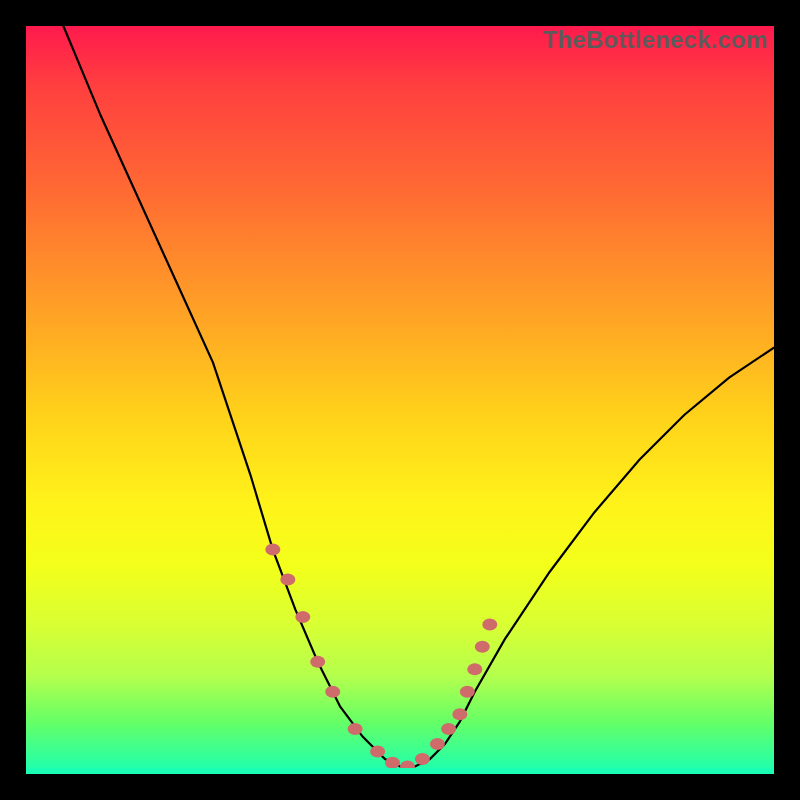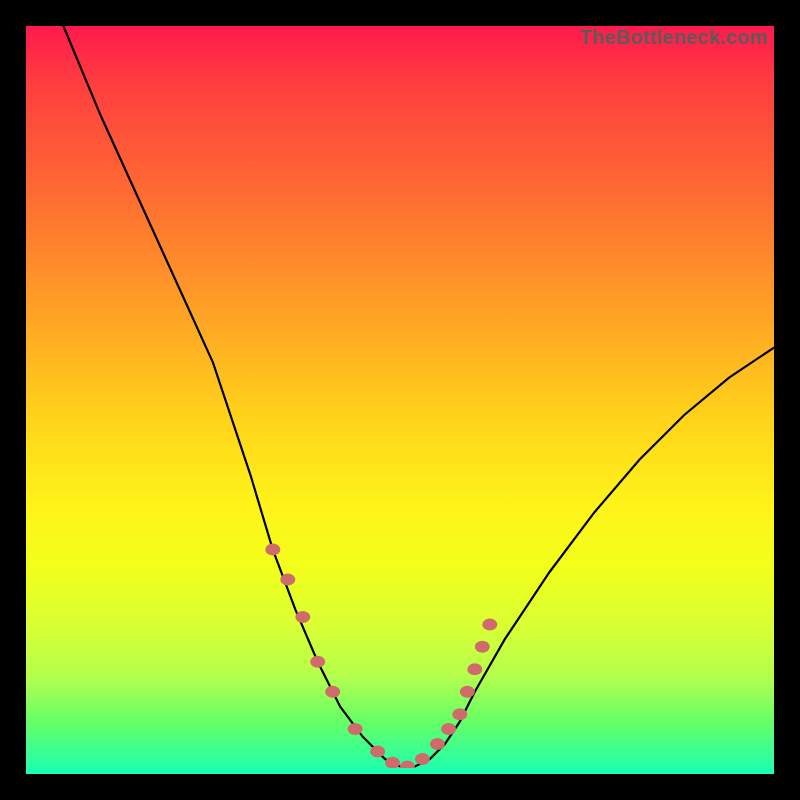--- a/index.html
+++ b/index.html
@@ -38,21 +38,21 @@
       #d9ff33 80%,
       #b3ff4d 87%,
       #66ff66 93%,
       #1affb3 100%
     );
   }
   .watermark {
     position: absolute;
     top: 0;
     right: 6px;
-    font-size: 20px;
+    font-size: 24px;
     font-weight: 600;
     color: #5b5b5b;
     letter-spacing: 0.2px;
     user-select: none;
   }
   svg.curve {
     position: absolute;
     left: 0;
     top: 0;
     width: 748px;

